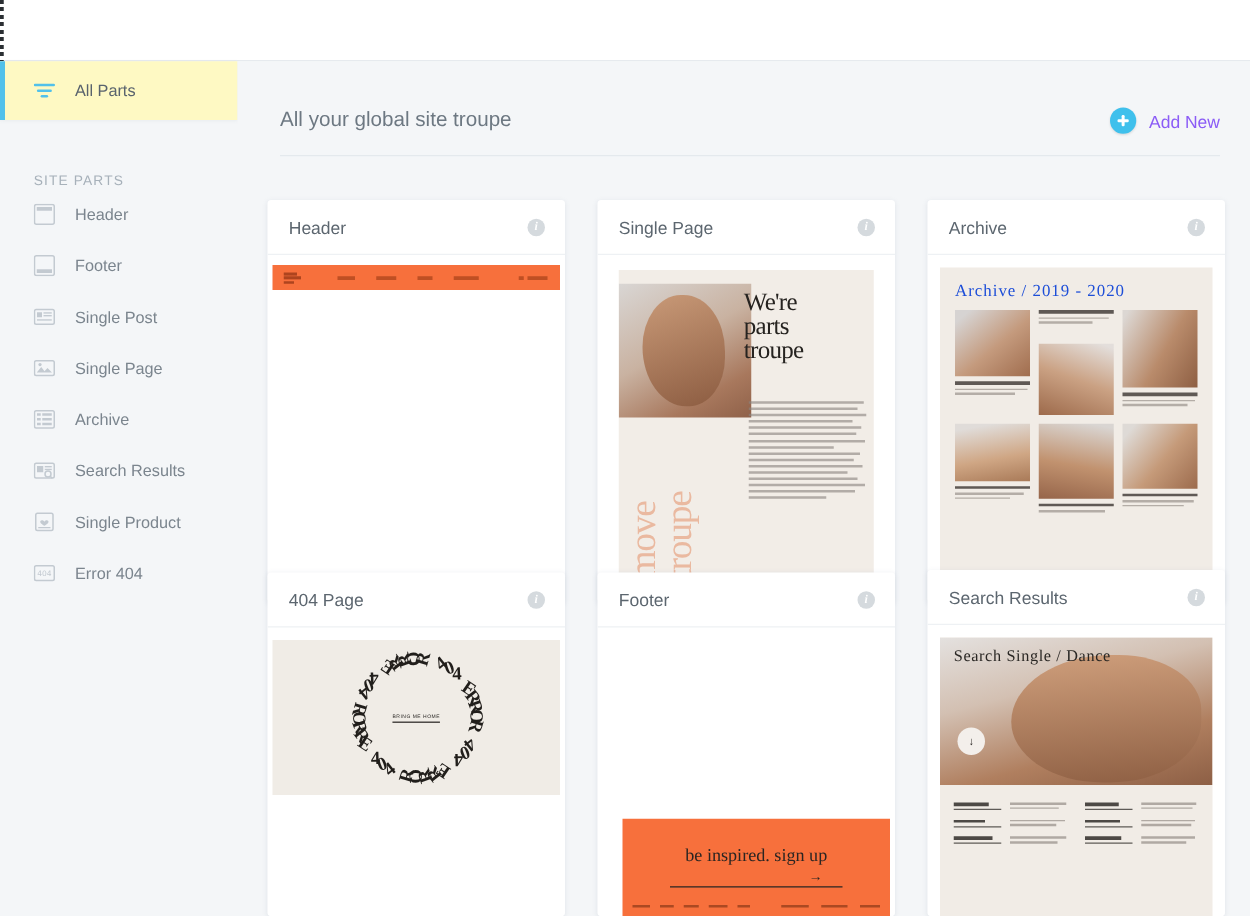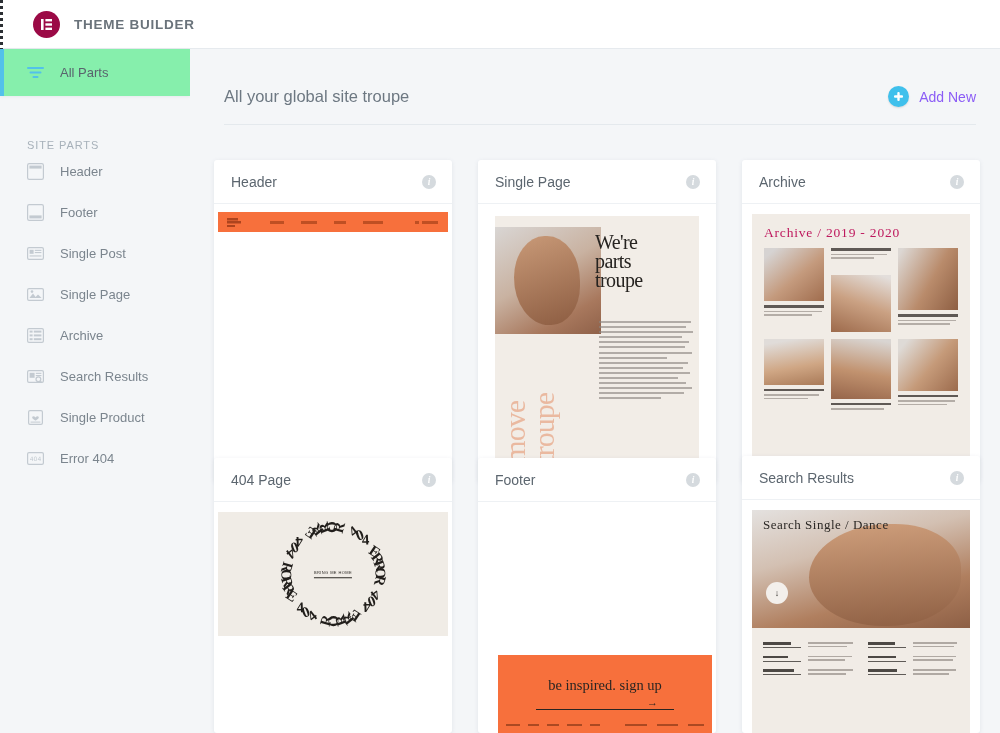--- a/index.html
+++ b/index.html
@@ -31,21 +31,21 @@
     margin-left:14px; font-size:13.5px; font-weight:bold;
     letter-spacing:.75px; color:#6a737b;
   }
 
   
   #sidebar {
     position:absolute; left:0; top:49px; width:190px; height:684px;
     background:#f4f6f8;
   }
   .side-active {
-    position:relative; height:47px; background:#86efac;
+    position:relative; height:47px; background:#fef9c3;
     display:flex; align-items:center;
     box-shadow:0 1px 3px rgba(120,135,150,.10);
     text-align:right;
   }
   .side-active::before {
     content:""; position:absolute; left:0; top:0; bottom:0; width:4px;
     background:#52c1ea;
   }
   .side-active .s-ico { margin-left:24px; width:22px; display:flex; justify-content:center; }
   .side-active .s-lbl { margin-left:14px; font-size:13px; color:#59636d; }
@@ -155,21 +155,21 @@
     background:#8b857f; opacity:.62;
   }
 
   
   .pv-arch {
     position:absolute; left:10px; right:10px; top:10px; bottom:10px;
     background:#f1ece6; padding:11px 12px;
   }
   .pv-arch-h {
     font-family:"Liberation Serif", serif; font-size:13.5px;
-    color:#be185d; letter-spacing:.8px; margin-bottom:7px;
+    color:#1d4ed8; letter-spacing:.8px; margin-bottom:7px;
   }
   .pv-arch-grid {
     display:grid; grid-template-columns:repeat(3,1fr); gap:7px;
   }
   .pv-ac { display:flex; flex-direction:column; }
   .pv-ac .ph { width:100%; }
   .pv-ac .cap { display:block; height:2.5px; background:#45403b; opacity:.85; margin:4px 0 3px; }
   .pv-ac .ln { display:block; height:1.6px; background:#9a938c; opacity:.7; margin-bottom:2px; }
   .ph-a { height:53px; background:linear-gradient(140deg,#d6d3d2 10%,#c49a7d 55%,#a06d4e 100%); }
   .ph-b { height:57px; background:linear-gradient(200deg,#e3dedb 5%,#caa183 50%,#9d6a4b 100%); }
@@ -260,31 +260,20 @@
   .pv-sr-row .t i { display:block; height:2.6px; background:#3b3733; opacity:.9; }
   .pv-sr-row .t u { display:block; height:1px; background:#3b3733; opacity:.8; margin-top:2.5px; }
   .pv-sr-row .d { flex:1; }
   .pv-sr-row .d i { display:block; height:1.6px; background:#9a938c; opacity:.75; margin-bottom:2.2px; }
 </style>
 </head>
 <body>
 
 <div id="topbar">
   <div id="edge-strip"></div>
-  <div id="logo-wrap">
-    <span class="el-logo">
-      <svg width="13" height="13" viewBox="0 0 13 13">
-        <rect x="1" y="1" width="2.6" height="11" fill="#fff"></rect>
-        <rect x="5.4" y="1" width="6.6" height="2.4" fill="#fff"></rect>
-        <rect x="5.4" y="5.3" width="6.6" height="2.4" fill="#fff"></rect>
-        <rect x="5.4" y="9.6" width="6.6" height="2.4" fill="#fff"></rect>
-      </svg>
-    </span>
-    <span id="app-title">THEME BUILDER</span>
-  </div>
 </div>
 
 <div id="sidebar">
 
   <div class="side-active">
     <span class="s-ico">
       <svg class="gico" width="17" height="13" viewBox="0 0 17 13">
         <rect x="0" y="1" width="17" height="2" rx="1" fill="#52c1ea"></rect>
         <rect x="2.5" y="5.5" width="12" height="2" rx="1" fill="#52c1ea"></rect>
         <rect x="5.5" y="10" width="6" height="2" rx="1" fill="#52c1ea"></rect>

